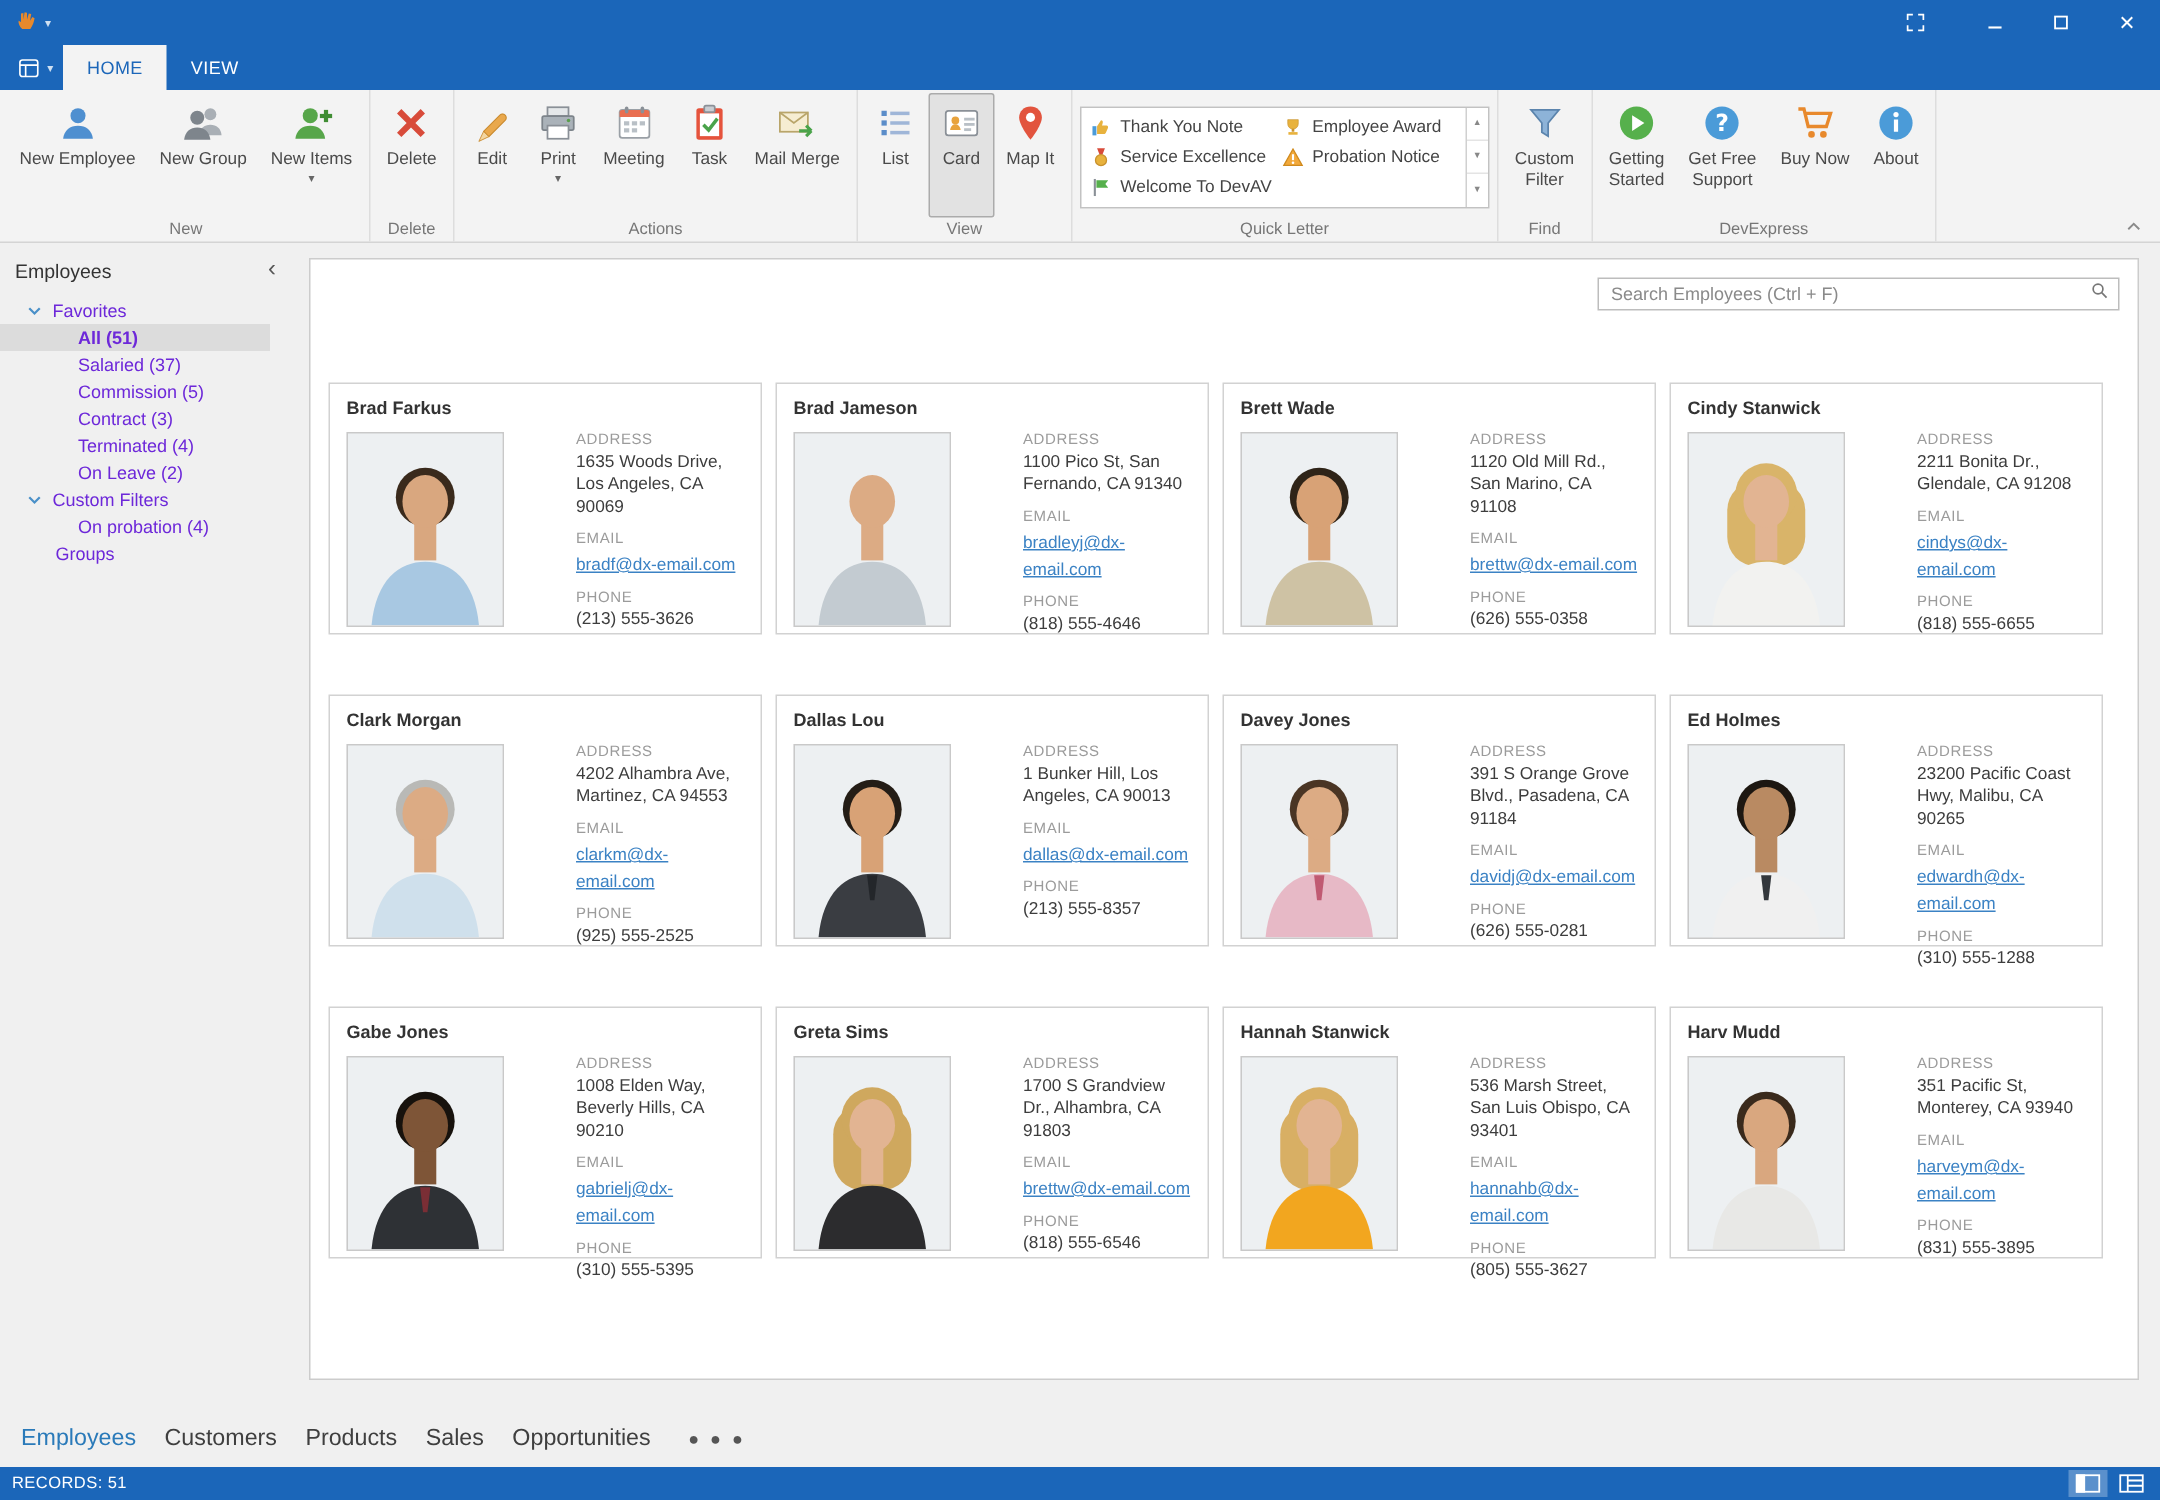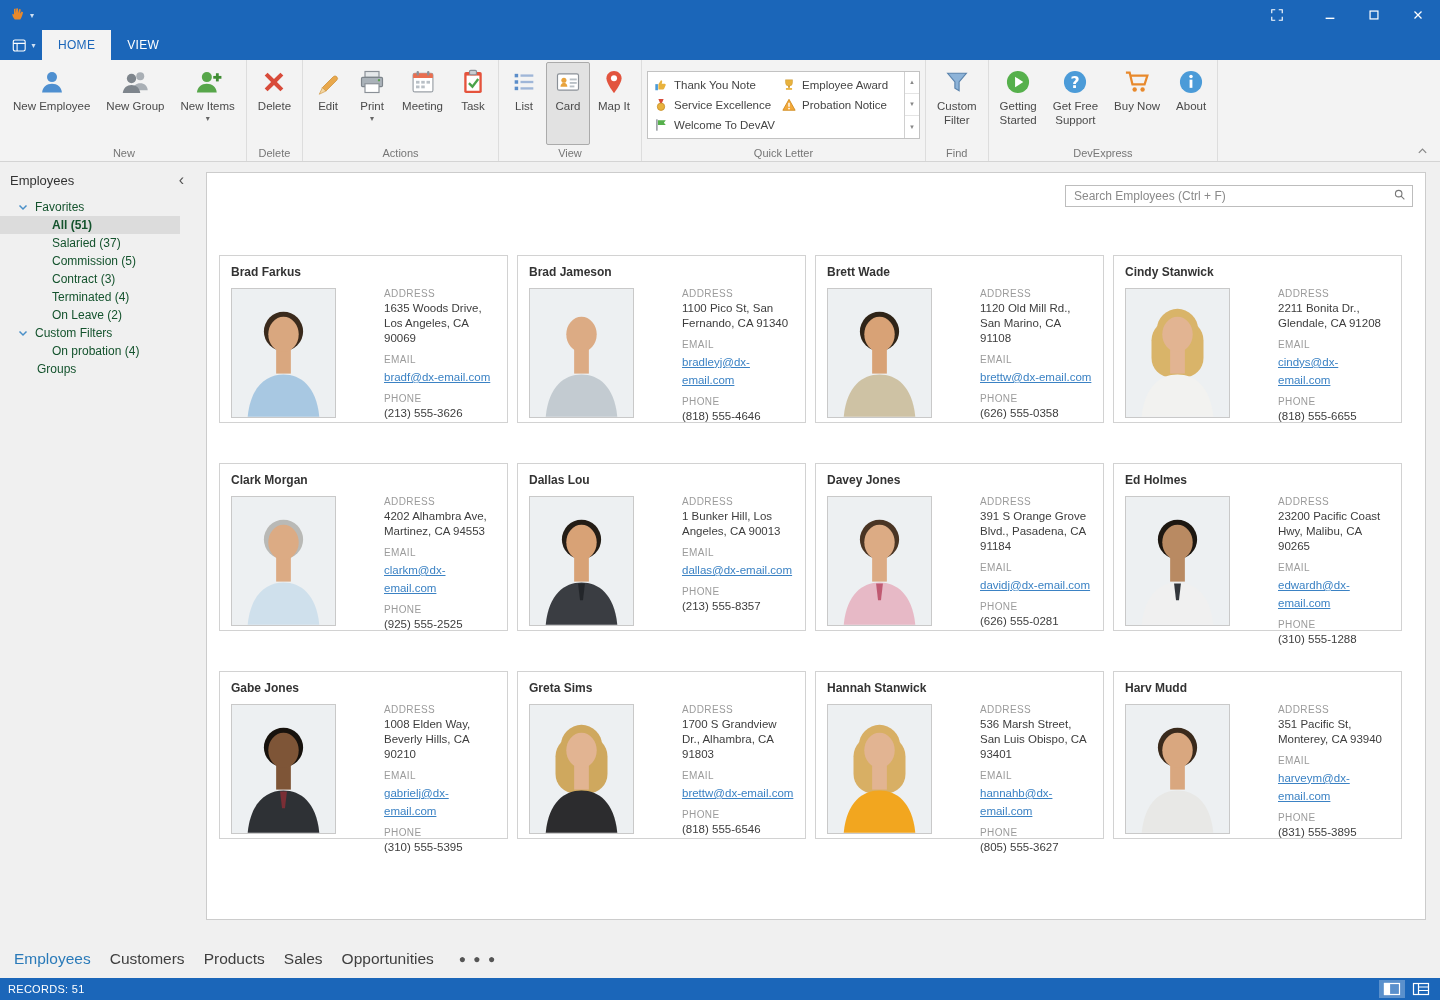--- a/index.html
+++ b/index.html
@@ -43,21 +43,21 @@
   .gal-strip { width:15px; border-left:1px solid #d0d0d0; display:flex; flex-direction:column; }
   .gal-strip > div { flex:1; display:flex; align-items:center; justify-content:center; font-size:6px; color:#888; border-bottom:1px solid #e4e4e4; }
   .gal-strip > div:last-child { border-bottom:none; }
   .ribbon-collapse { position:absolute; right:10px; bottom:4px; width:16px; height:12px; display:flex; align-items:center; justify-content:center; }
 
   
   .workspace { display:flex; height:778px; }
   .sidebar { width:196px; background:#f0f0f0; padding-top:4px; }
   .sidebar-header { height:28px; display:flex; align-items:center; justify-content:space-between; padding:0 12px 0 10px; font-size:13px; color:#333; }
   .sb-collapse { font-size:16px; color:#555; line-height:1; }
-  .tree { margin-top:4px; font-size:12px; color:#14532d; }
+  .tree { margin-top:4px; font-size:12px; color:#6d28d9; }
   .tree-item { height:18px; display:flex; align-items:center; margin-right:16px; }
   .tree-item.group { padding-left:18px; }
   .tree-item.group .chev { width:12px; margin-right:5px; display:flex; align-items:center; }
   .tree-item.group .chev svg { width:10px; height:7px; }
   .tree-item.child { padding-left:52px; }
   .tree-item.plain { padding-left:37px; }
   .tree-item.selected { background:#dcdcdc; font-weight:bold; }
 
   .main { flex:1; padding:10px 14px 0 10px; }
   .panel { background:#fff; border:1px solid #cccccc; height:748px; padding:12px 12px; }
@@ -243,20 +243,30 @@
               <span class="ic">
                 <svg viewBox="0 0 24 24">
                   <rect x="4.5" y="3.5" width="15" height="18" rx="1.5" fill="#e5533c"></rect>
                   <rect x="6.5" y="6.5" width="11" height="13" fill="#fff"></rect>
                   <rect x="9" y="2" width="6" height="3.8" rx="1" fill="#c9cdd2" stroke="#8a9097"></rect>
                   <path d="M8.5 13 l3 3 5-6.5" stroke="#4aa34a" stroke-width="2" fill="none"></path>
                 </svg>
               </span>
               <span class="lbl">Task</span>
             </div>
+            <div class="rbtn">
+              <span class="ic">
+                <svg viewBox="0 0 24 24">
+                  <rect x="2.5" y="6" width="16" height="11" fill="#f6edd2" stroke="#b9a56a"></rect>
+                  <path d="M2.5 6 l8 6 8-6" fill="none" stroke="#b9a56a"></path>
+                  <path d="M13.5 16.5 h7 M20.5 16.5 l-3-3 M20.5 16.5 l-3 3" stroke="#4aa34a" stroke-width="1.8" fill="none"></path>
+                </svg>
+              </span>
+              <span class="lbl">Mail Merge</span>
+            </div>
           </div>
           <div class="rgroup-caption">Actions</div>
         </div>
         <div class="rgroup">
           <div class="rbuttons">
             <div class="rbtn">
               <span class="ic">
                 <svg viewBox="0 0 24 24">
                   <g fill="#5b8dc9">
                     <rect x="4" y="5" width="3" height="3"></rect>

